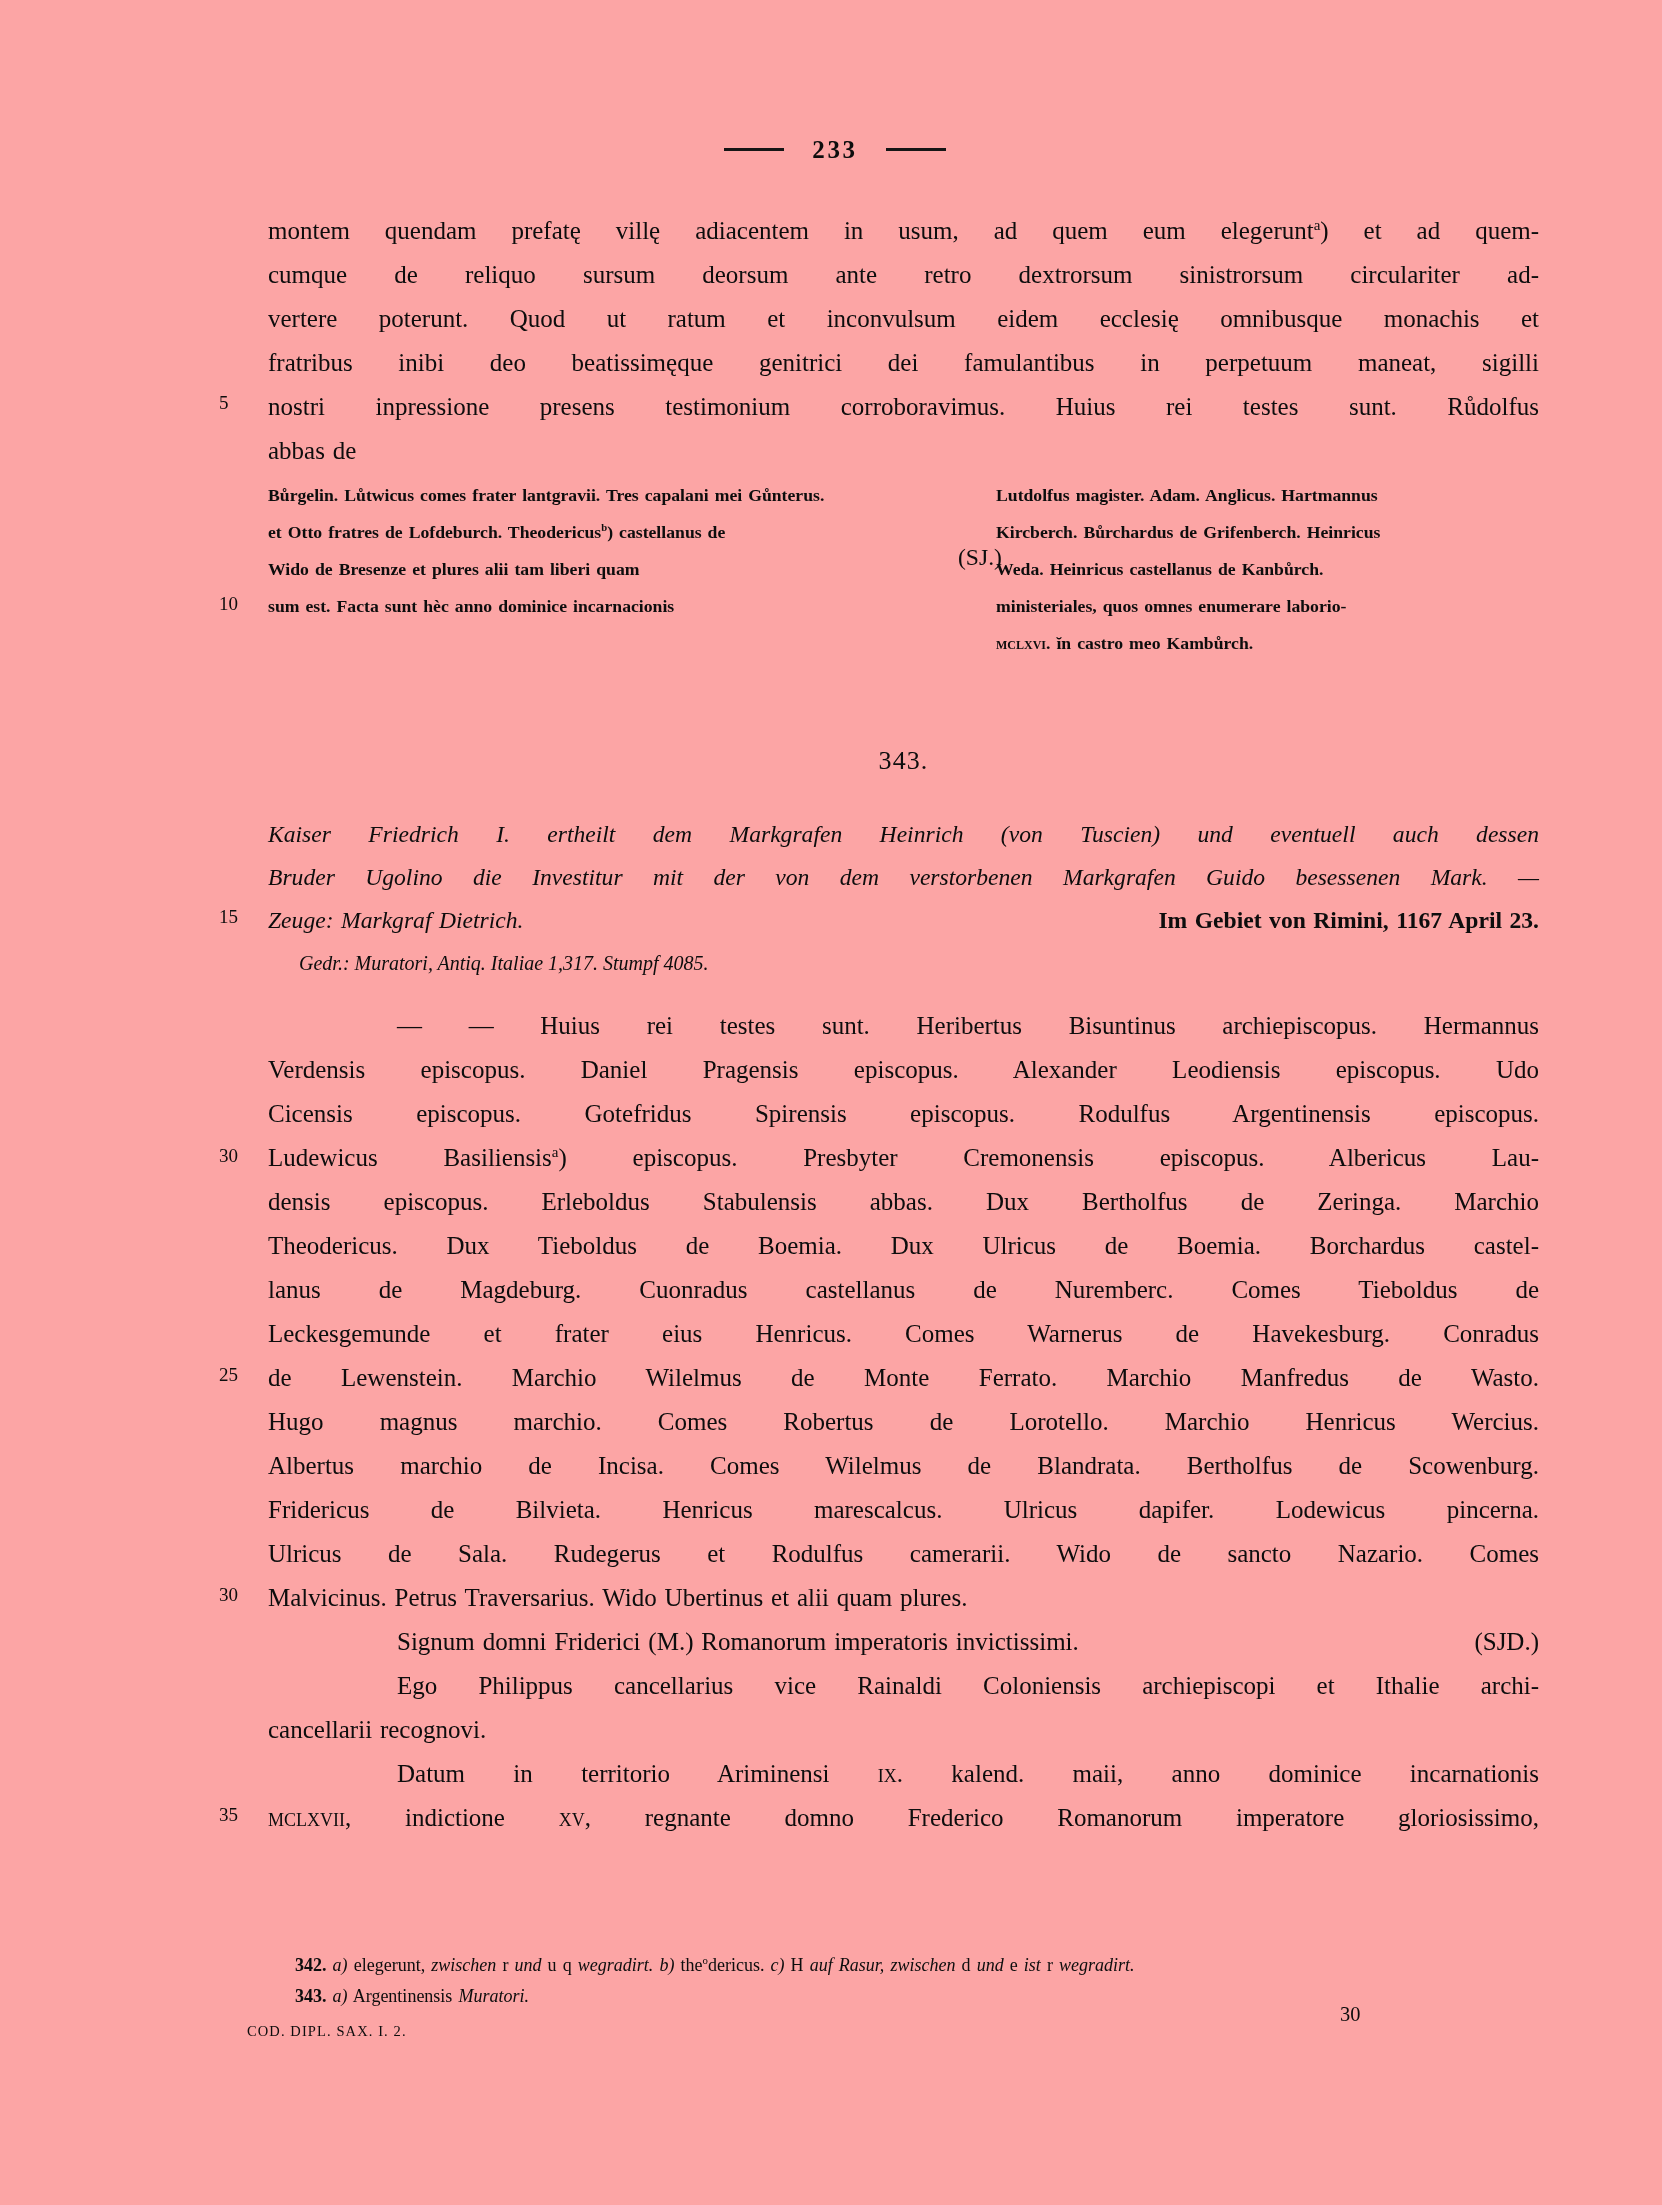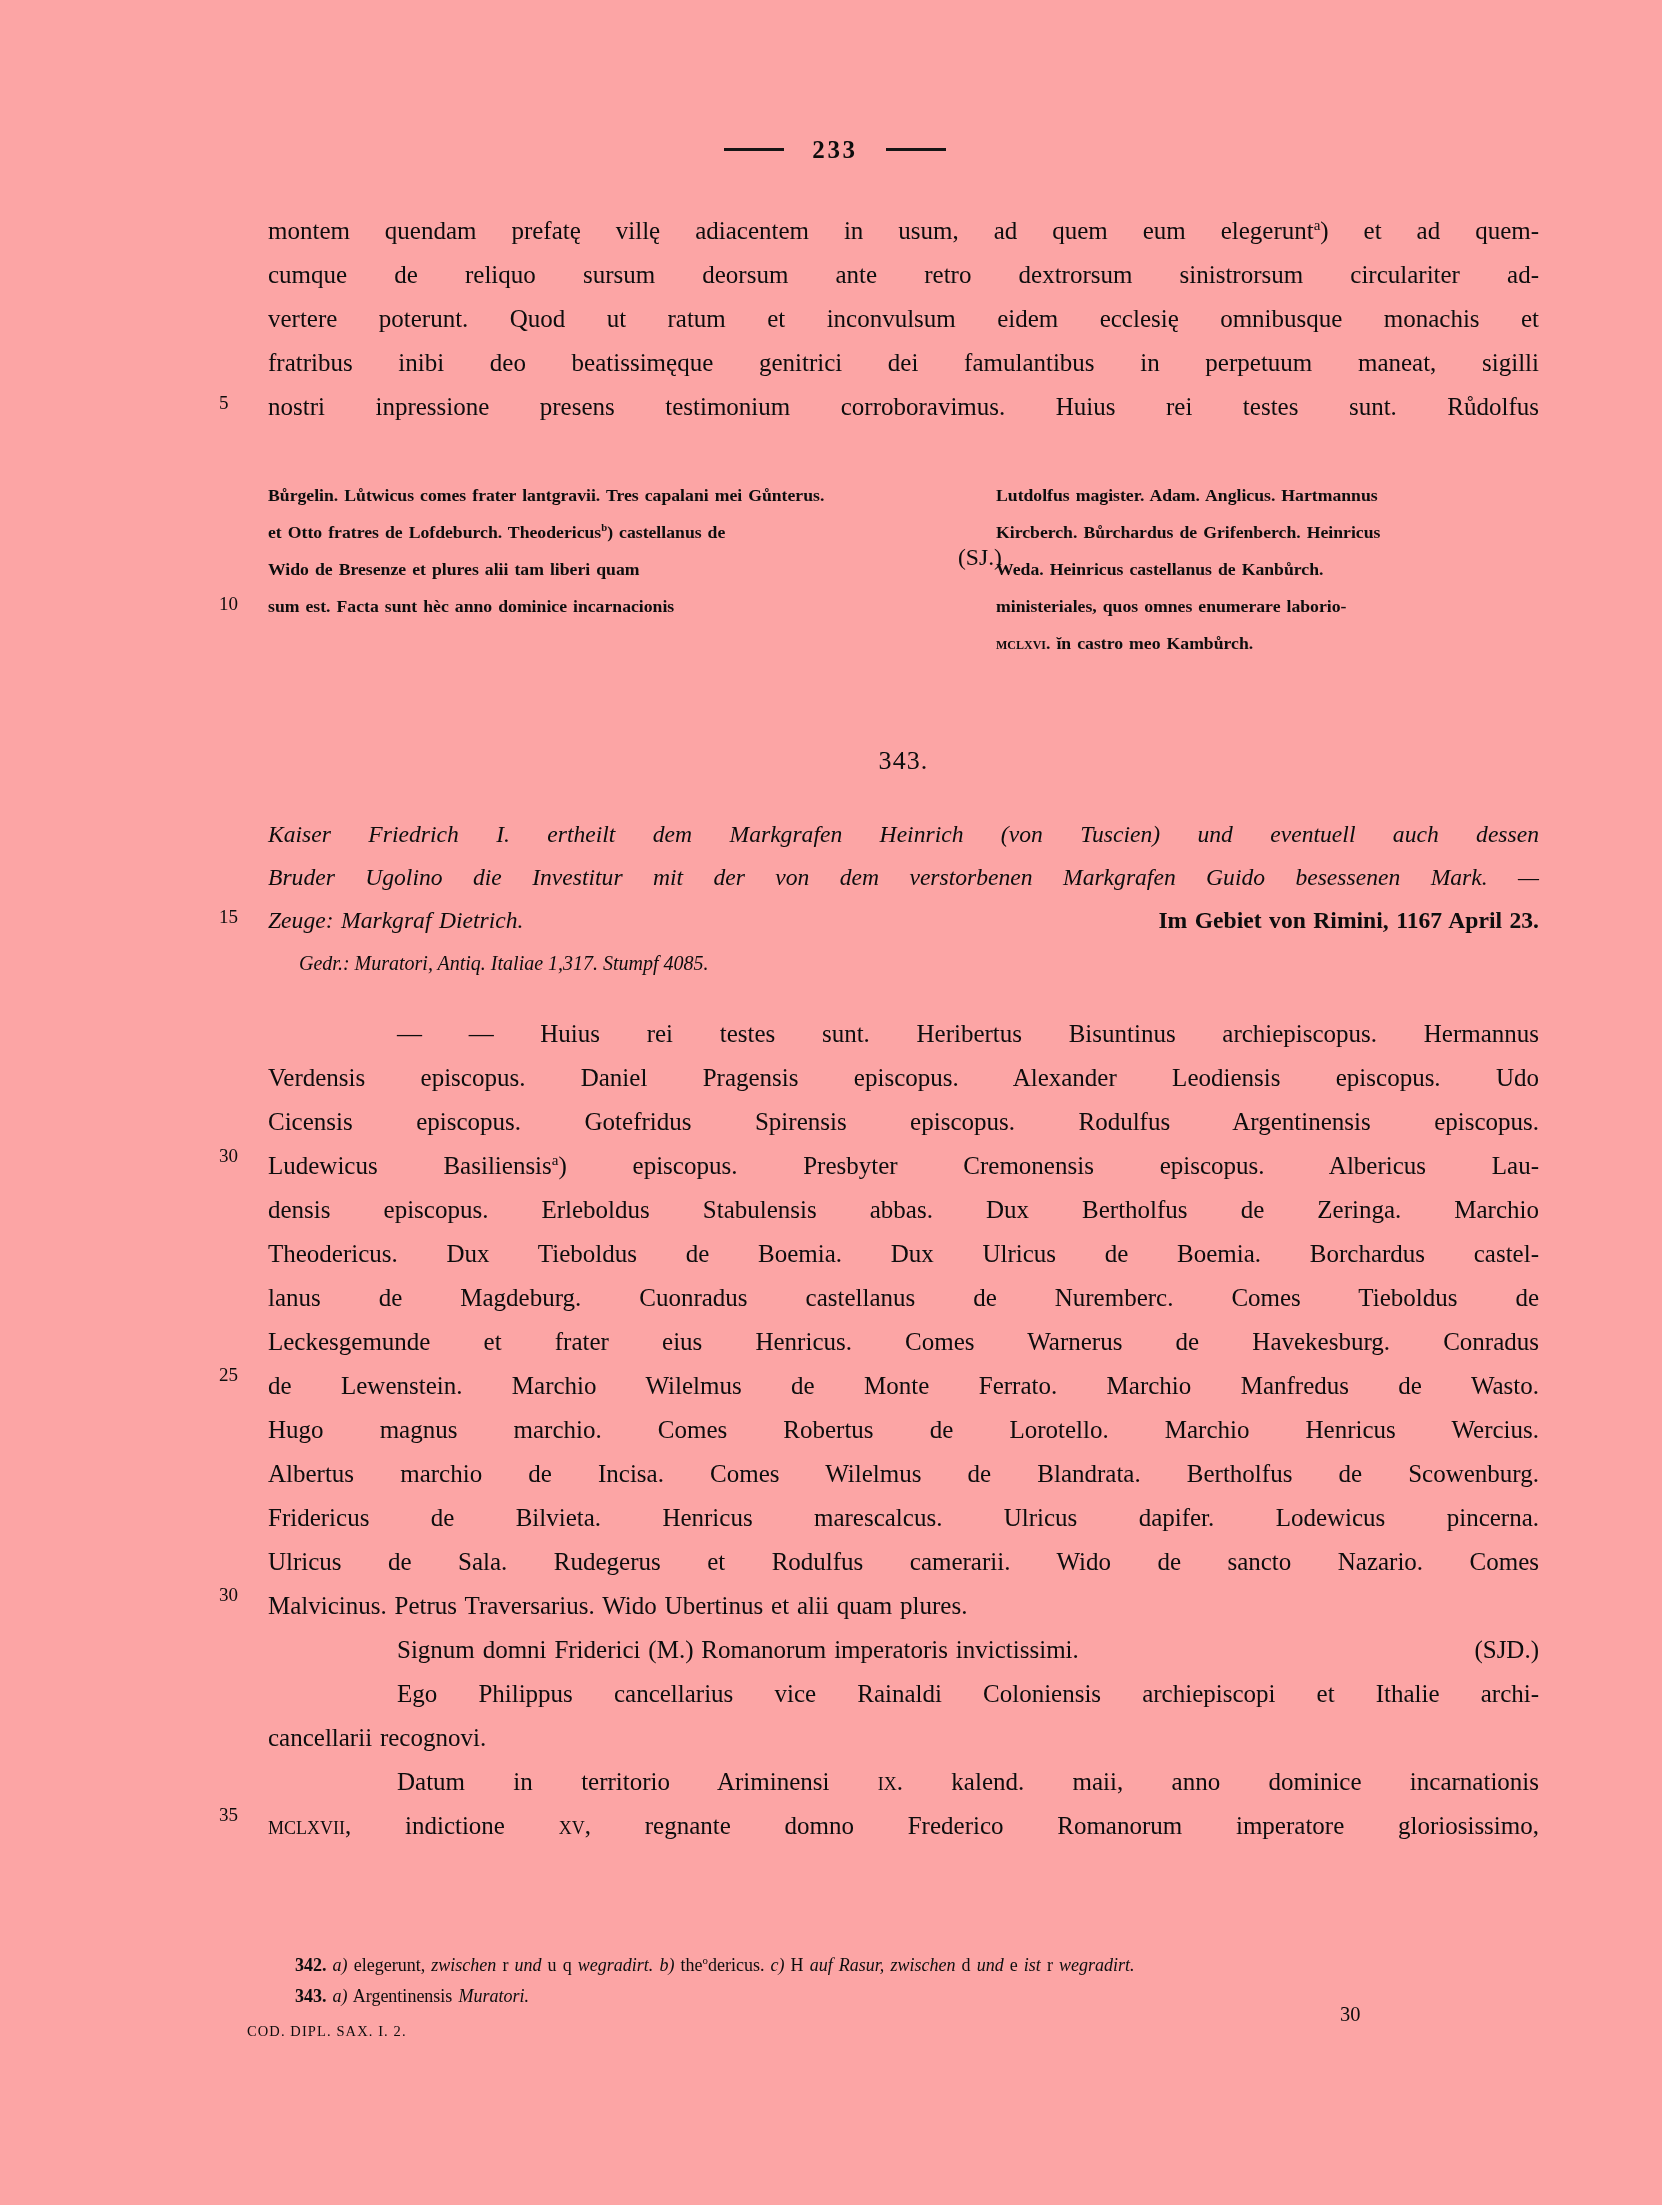--- a/index.html
+++ b/index.html
@@ -40,21 +40,21 @@
   
   #h343{position:absolute;top:746px;left:268px;width:1271px;
         text-align:center;font-size:26px;letter-spacing:1.1px;}
   #regest{position:absolute;top:813px;left:268px;width:1271px;
           font-style:italic;font-size:23.6px;}
   #regest .ln{height:43px;line-height:43px;}
   .date-bold{font-style:normal;font-weight:700;}
   #gedr{position:absolute;top:951px;left:299px;width:1239px;
         font-style:italic;font-size:20px;line-height:25px;}
 
-  #body343{position:absolute;top:1004px;left:268px;width:1271px;font-size:25px;margin-top:8px;}
+  #body343{position:absolute;top:1004px;left:268px;width:1271px;font-size:25px;}
   #body343 .ln{height:44px;line-height:44px;}
   .indent{padding-left:129px;}
 
   
   .mno{position:absolute;left:219px;width:39px;text-align:left;
        font-size:19px;line-height:21.4px;}
 
   
   #fnotes{position:absolute;top:1950px;left:295px;width:1248px;font-size:18px;}
   #fnotes .ln{height:30.5px;line-height:30.5px;}
@@ -80,20 +80,21 @@
   <div class="mno" style="top:1364px">25</div>
   <div class="mno" style="top:1584px">30</div>
   <div class="mno" style="top:1804px">35</div>
 
   <div id="c342">
     <div class="ln jl">montem quendam prefatę villę adiacentem in usum, ad quem eum elegerunt<span class="sup">a</span>) et ad quem-</div>
     <div class="ln jl">cumque de reliquo sursum deorsum ante retro dextrorsum sinistrorsum circulariter ad-</div>
     <div class="ln jl">vertere poterunt.  Quod ut ratum et inconvulsum eidem ecclesię omnibusque monachis et</div>
     <div class="ln jl">fratribus inibi deo beatissimęque genitrici dei famulantibus in perpetuum maneat, sigilli</div>
     <div class="ln jl">nostri inpressione presens testimonium corroboravimus.  Huius rei testes sunt.  Růdolfus</div>
+    <div class="ln">abbas de</div>
   </div>
 
   <div id="wit-left" class="wit">
     <div class="ln">Bůrgelin.  Lůtwicus comes frater lantgravii.  Tres capalani mei Gůnterus.</div>
     <div class="ln">et Otto fratres de Lofdeburch.  Theodericus<span class="sup">b</span>) castellanus de</div>
     <div class="ln">Wido de Bresenze et plures alii tam liberi quam</div>
     <div class="ln">sum est.  Facta sunt hèc anno dominice incarnacionis</div>
   </div>
   <div id="sj">(SJ.)</div>
   <div id="wit-right" class="wit">

